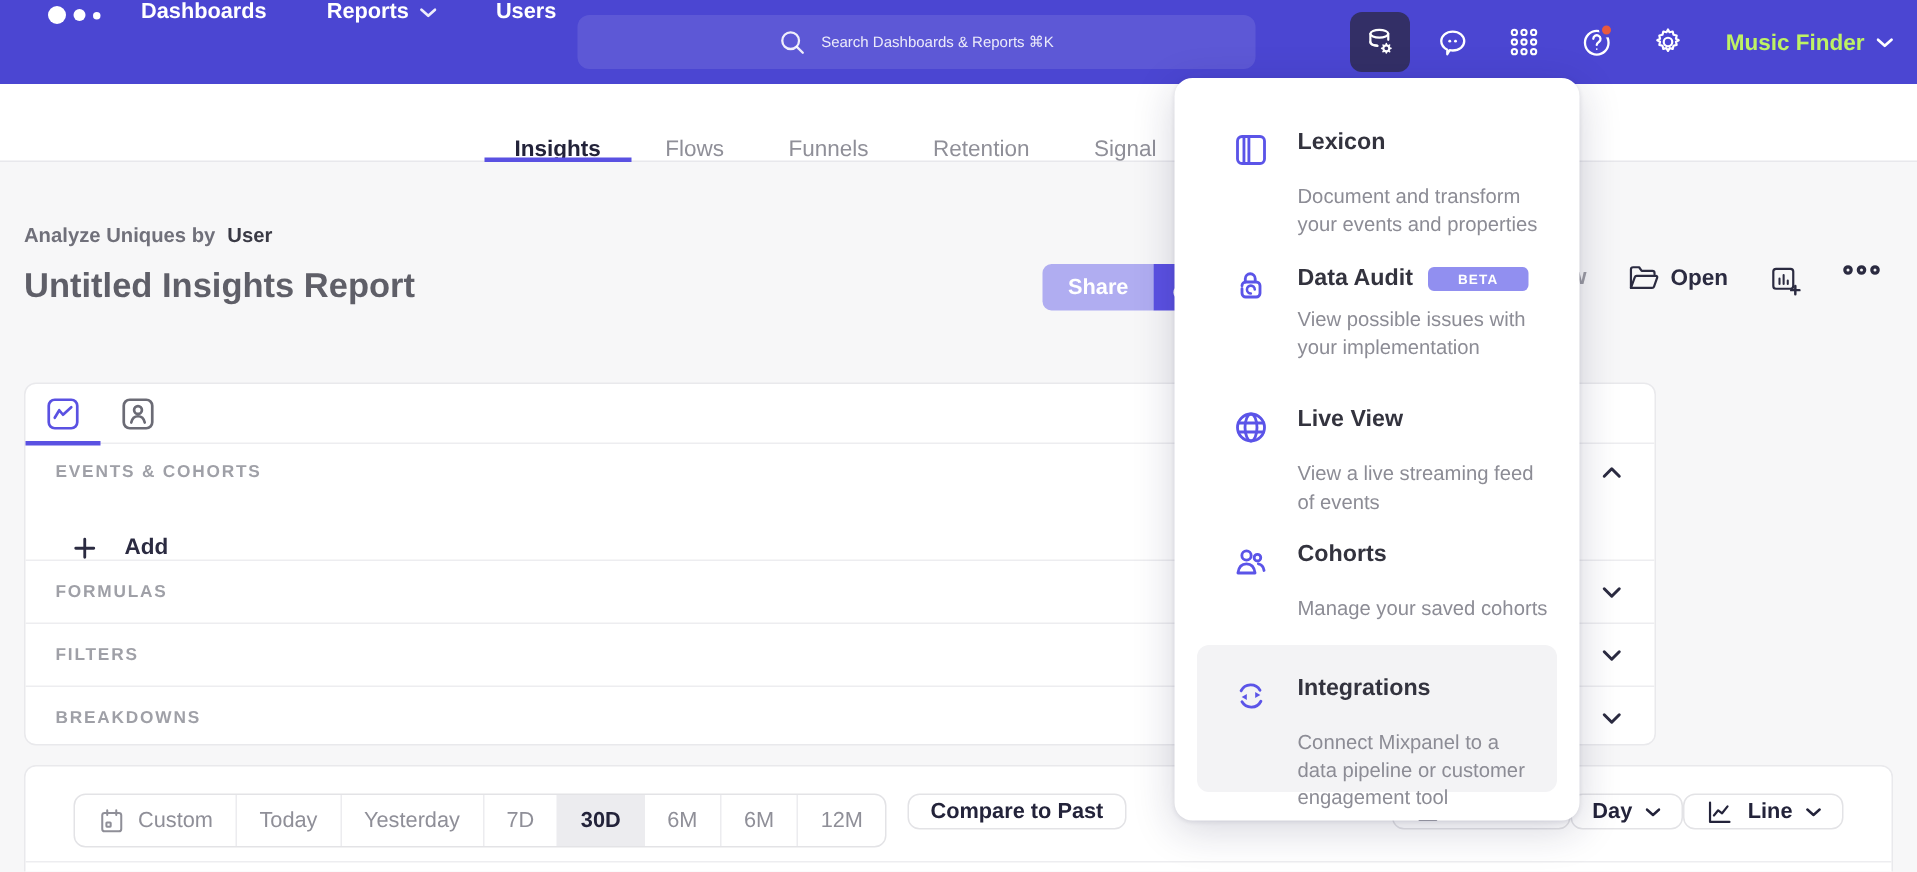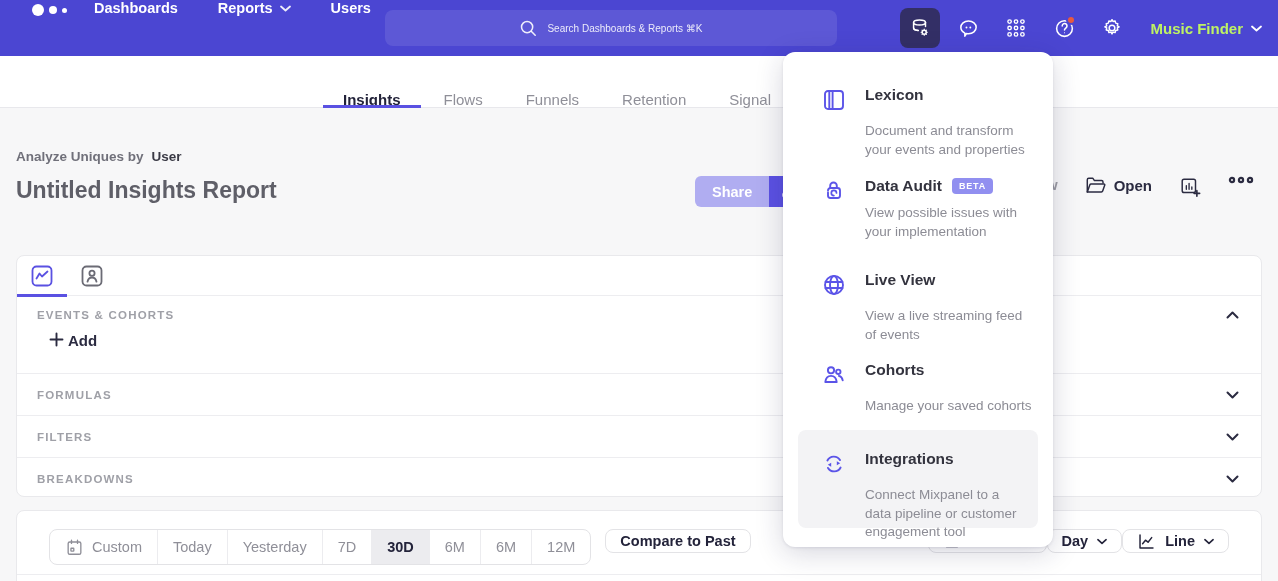--- a/index.html
+++ b/index.html
@@ -37,28 +37,28 @@
   .share-btn { background:#b0adf1; color:#fff; font-size:14.5px; font-weight:600; padding:0 17px; border:none; border-radius:6px 0 0 6px; display:flex; align-items:center; cursor:pointer; }
   .link-btn { background:#5b51e3; color:#fff; width:42px; border:none; border-radius:0 6px 6px 0; display:flex; align-items:center; justify-content:center; cursor:pointer; }
   .header-actions { position:absolute; right:24px; top:176px; height:31px; display:flex; align-items:flex-start; gap:27px; z-index:1; }
   .action-text { font-size:15px; font-weight:600; cursor:pointer; display:flex; align-items:center; gap:8px; }
   .action-new { color:#9b9ba3; }
   .action-open { color:#2b2b41; }
   .action-icon { color:#2b2b41; cursor:pointer; display:flex; align-items:center; }
 
   
   .panel { position:absolute; background:#fff; border:1px solid #e9e9ec; border-radius:8px; }
-  .qpanel { left:16px; top:255px; width:1246px; height:242px; z-index:1; }
+  .qpanel { left:16px; top:255px; width:1088px; height:242px; z-index:1; }
   .qtabs { height:40px; display:flex; border-bottom:1px solid #ededf0; position:relative; }
   .qtab { width:50px; height:40px; display:flex; align-items:center; justify-content:center; cursor:pointer; position:relative; }
   .qtab.active::after { content:""; position:absolute; left:0; right:0; bottom:-1px; height:3px; background:#5a51e2; }
   .section-head { display:flex; align-items:center; justify-content:space-between; padding:0 22px 0 20px; cursor:pointer; }
   .section-label { font-size:11.5px; font-weight:700; letter-spacing:1.2px; color:#9fa0a7; }
   .row-events { height:36px; padding-top:2px; }
-  .add-row { height:41px; display:flex; align-items:flex-start; padding-left:32px; gap:4px; cursor:pointer; }
+  .add-row { height:41px; display:flex; align-items:flex-end; padding-left:32px; gap:19px; cursor:pointer; }
   .add-label { font-size:15px; font-weight:600; color:#2b2b41; }
   .qdivider { height:1px; background:#ededf0; }
   .row-collapsed { height:41px; }
   .chev { color:#2b2b41; }
 
   
   .cpanel { left:16px; top:510px; width:1246px; height:120px; z-index:1; }
   .controls { position:absolute; left:32px; top:18px; display:flex; gap:14px; }
   .seg-control { display:flex; height:36px; border:1px solid #e3e3e6; border-radius:8px; background:#fff; overflow:hidden; }
   .seg { display:flex; align-items:center; gap:8px; padding:0 15px; font-size:14.5px; color:#8f8f98; border-right:1px solid #ececef; cursor:pointer; white-space:nowrap; }
@@ -67,21 +67,21 @@
   .btn { display:flex; align-items:center; gap:9px; height:24px; padding:0 14px; border:1px solid #e3e3e6; border-radius:8px; background:#fff; font-size:14.5px; font-weight:600; color:#23233a; cursor:pointer; white-space:nowrap; }
   .controls-right { position:absolute; right:32px; top:18px; display:flex; gap:0;align-items:center; }
   .cdivider { position:absolute; left:0; right:0; top:63px; height:1px; background:#ededf0; }
 
   
   .menu { position:absolute; left:783px; top:52px; width:270px; height:495px; background:#fff; border-radius:12px; box-shadow:0 6px 28px rgba(25,25,70,0.18), 0 1px 3px rgba(25,25,70,0.10); z-index:10; }
   .menu-item { position:absolute; left:0; right:0; display:flex; gap:18px; padding:0 20px 0 38px; cursor:pointer; }
   .menu-item .micon { color:#5b54e8; flex:0 0 26px; padding-top:1px; }
   .mtitle { font-size:15.5px; font-weight:700; color:#33333e; display:flex; align-items:center; gap:10px; }
   .mdesc { font-size:13.5px; color:#8c8c95; line-height:1.38; margin-top:18px; max-width:178px; }
-  .badge { background:#918ff0; color:#fff; font-size:9px; font-weight:700; letter-spacing:0.8px; padding:3px 7px; border-radius:4px; }
+  .badge { background:#918ff0; color:#fff; font-size:9px; font-weight:700; letter-spacing:0.8px; padding:3px 20px; border-radius:4px; }
   .menu-item.highlight { left:15px; right:15px; background:#f3f3f5; border-radius:8px; height:98px; padding:20px 20px 0 23px; }
 </style>
 </head>
 <body>
 
 <div class="topnav">
   <div class="nav-left">
     <div class="logo">
       <span class="d1"></span>
         <span class="d2"></span>

